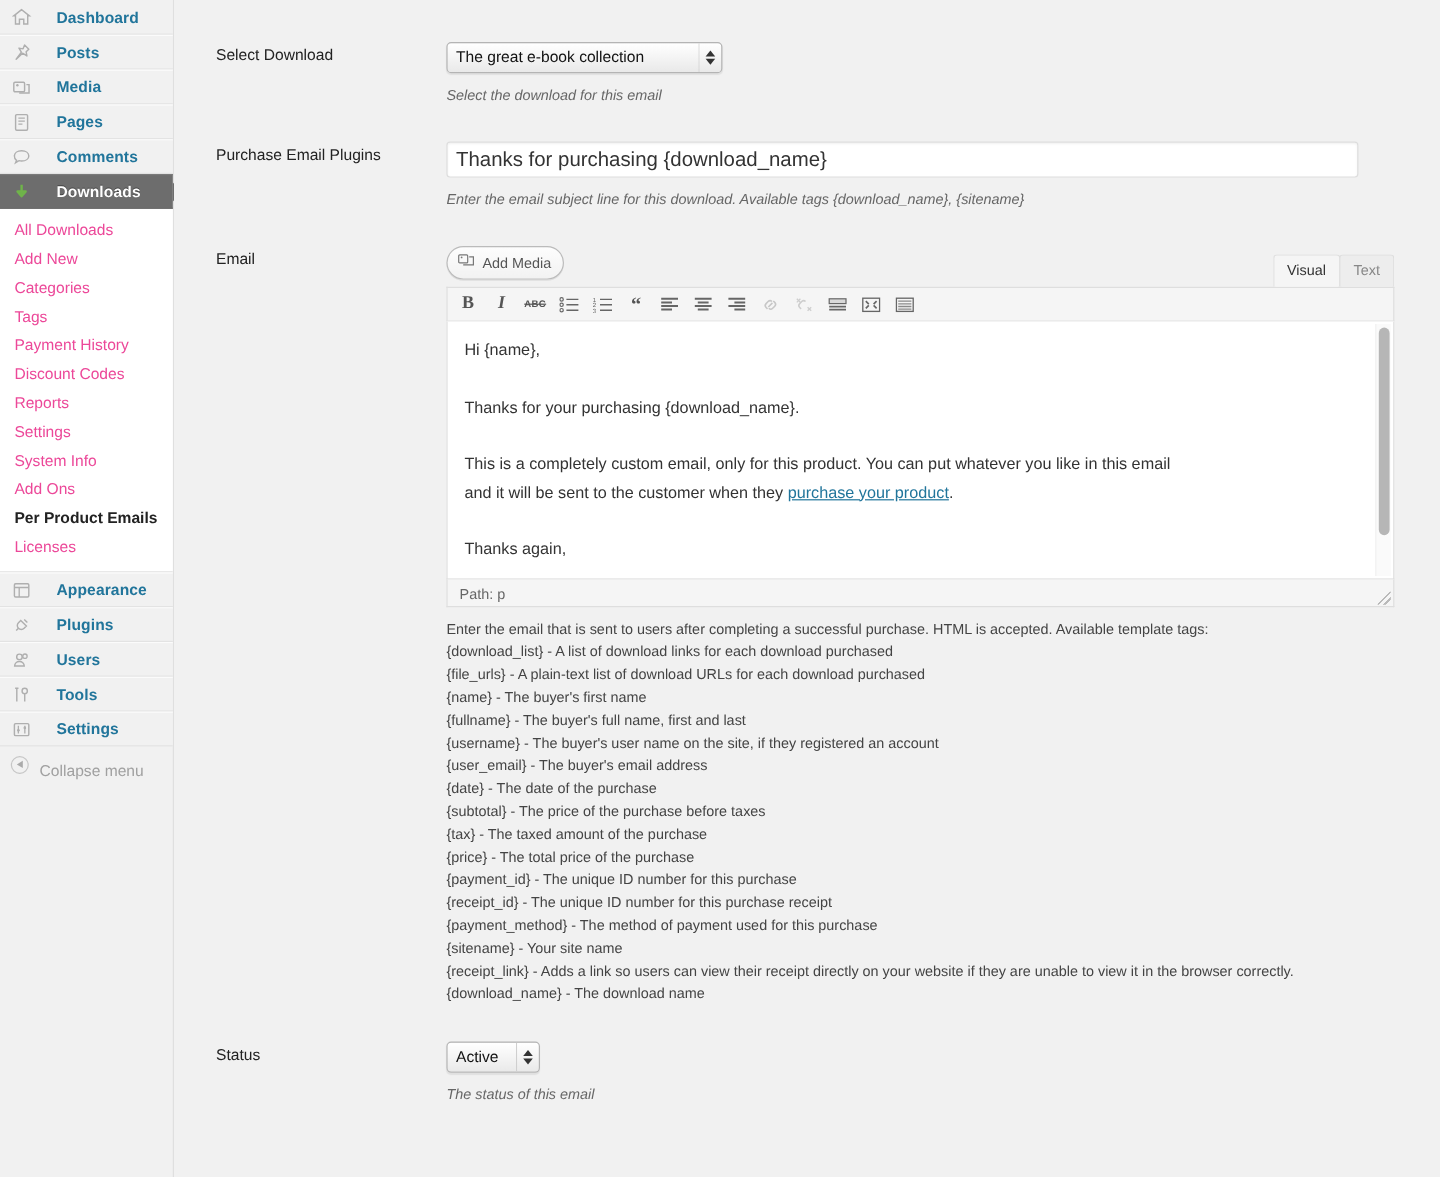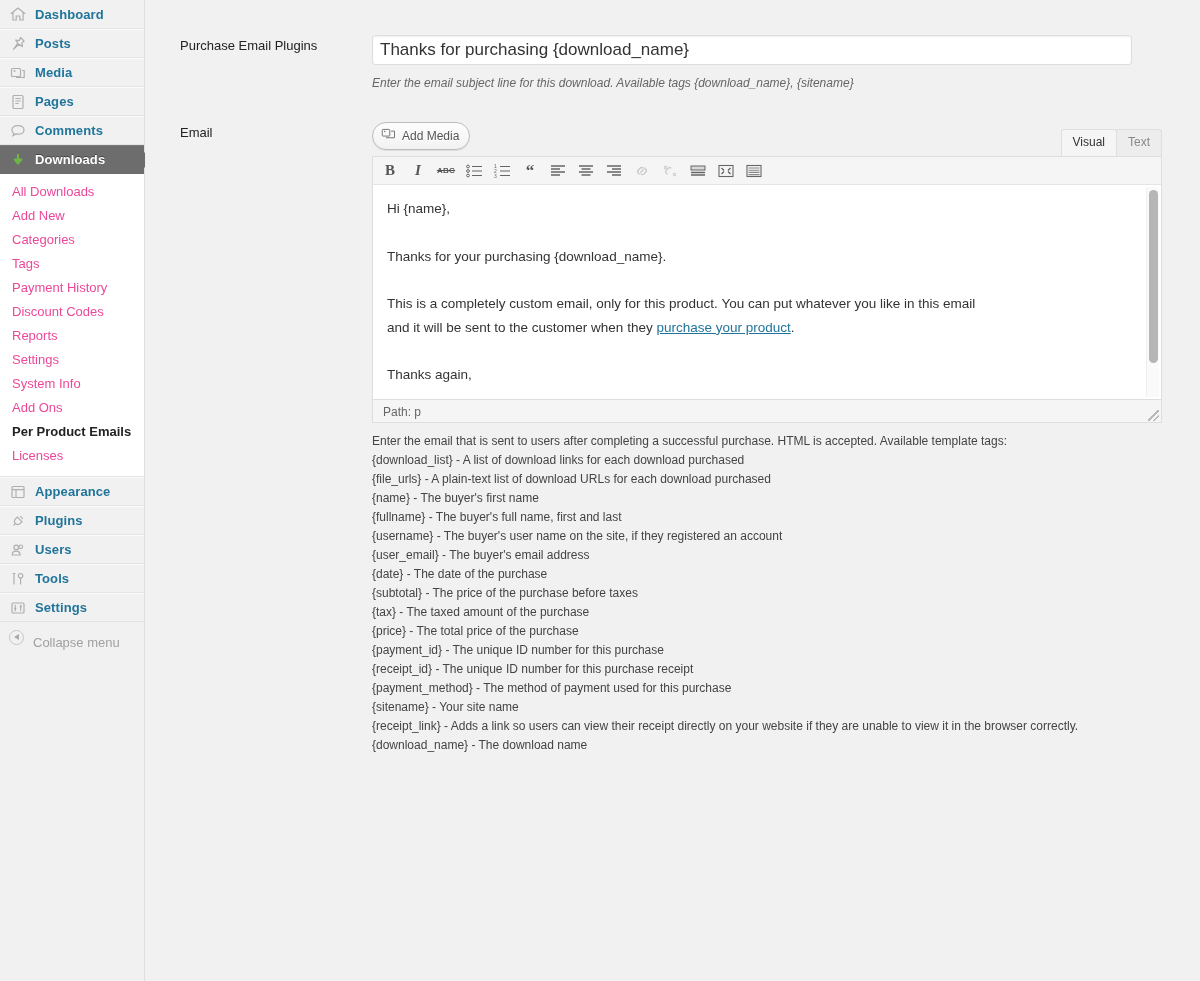--- a/index.html
+++ b/index.html
@@ -28,21 +28,21 @@
     padding-left:9px;
     border-bottom:1px solid #e3e3e3;
     border-top:1px solid #fbfbfb;
     font-weight:bold; font-size:13px;
     color:#21759b;
     cursor:pointer;
     position:relative;
     background:#f1f1f1;
   }
   .menu-top:first-child { border-top:none; }
-  .menu-top .mlabel { margin-left:8px; letter-spacing:.1px;text-align:right; }
+  .menu-top .mlabel { margin-left:20px; letter-spacing:.1px;text-align:right; }
   .menu-top.active {
     background:#6d6d6d;
     color:#fff;
     text-shadow:0 -1px 0 rgba(0,0,0,.4);
     border-bottom-color:#6d6d6d;
     border-top-color:#7a7a7a;
   }
   .menu-top.active:after {
     content:"";
     position:absolute; right:-8px; top:50%;
@@ -406,20 +406,35 @@
     </div>
   </div>
 
   <div id="main">
     <div class="wrap">
 
 
       <table class="form-table">
         <tbody>
 
+          <tr>
+            <th>Select Download</th>
+            <td>
+              <span class="select-wrap">
+                <select class="wp-select" style="width:230px">
+                  <option>The great e-book collection</option>
+                </select>
+                <span class="sel-arrows">
+                    <i class="up"></i>
+                    <i class="down"></i>
+                  </span>
+              </span>
+              <div class="desc">Select the download for this email</div>
+            </td>
+          </tr>
 
           <tr>
             <th>Purchase Email Plugins</th>
             <td>
               <input class="regular-text" type="text" value="Thanks for purchasing {download_name}" style="">
               <div class="desc">Enter the email subject line for this download. Available tags {download_name}, {sitename}</div>
             </td>
           </tr>
 
           <tr>
@@ -555,20 +570,35 @@
                 <div>{payment_id} - The unique ID number for this purchase</div>
                 <div>{receipt_id} - The unique ID number for this purchase receipt</div>
                 <div>{payment_method} - The method of payment used for this purchase</div>
                 <div>{sitename} - Your site name</div>
                 <div>{receipt_link} - Adds a link so users can view their receipt directly on your website if they are unable to view it in the browser correctly.</div>
                 <div>{download_name} - The download name</div>
               </div>
             </td>
           </tr>
 
+          <tr>
+            <th>Status</th>
+            <td>
+              <span class="select-wrap">
+                <select class="wp-select" style="width:78px">
+                  <option>Active</option>
+                </select>
+                <span class="sel-arrows">
+                    <i class="up"></i>
+                    <i class="down"></i>
+                  </span>
+              </span>
+              <div class="desc">The status of this email</div>
+            </td>
+          </tr>
 
         </tbody>
       </table>
 
       <div class="submit-row">
         
       </div>
 
     </div>
   </div>

